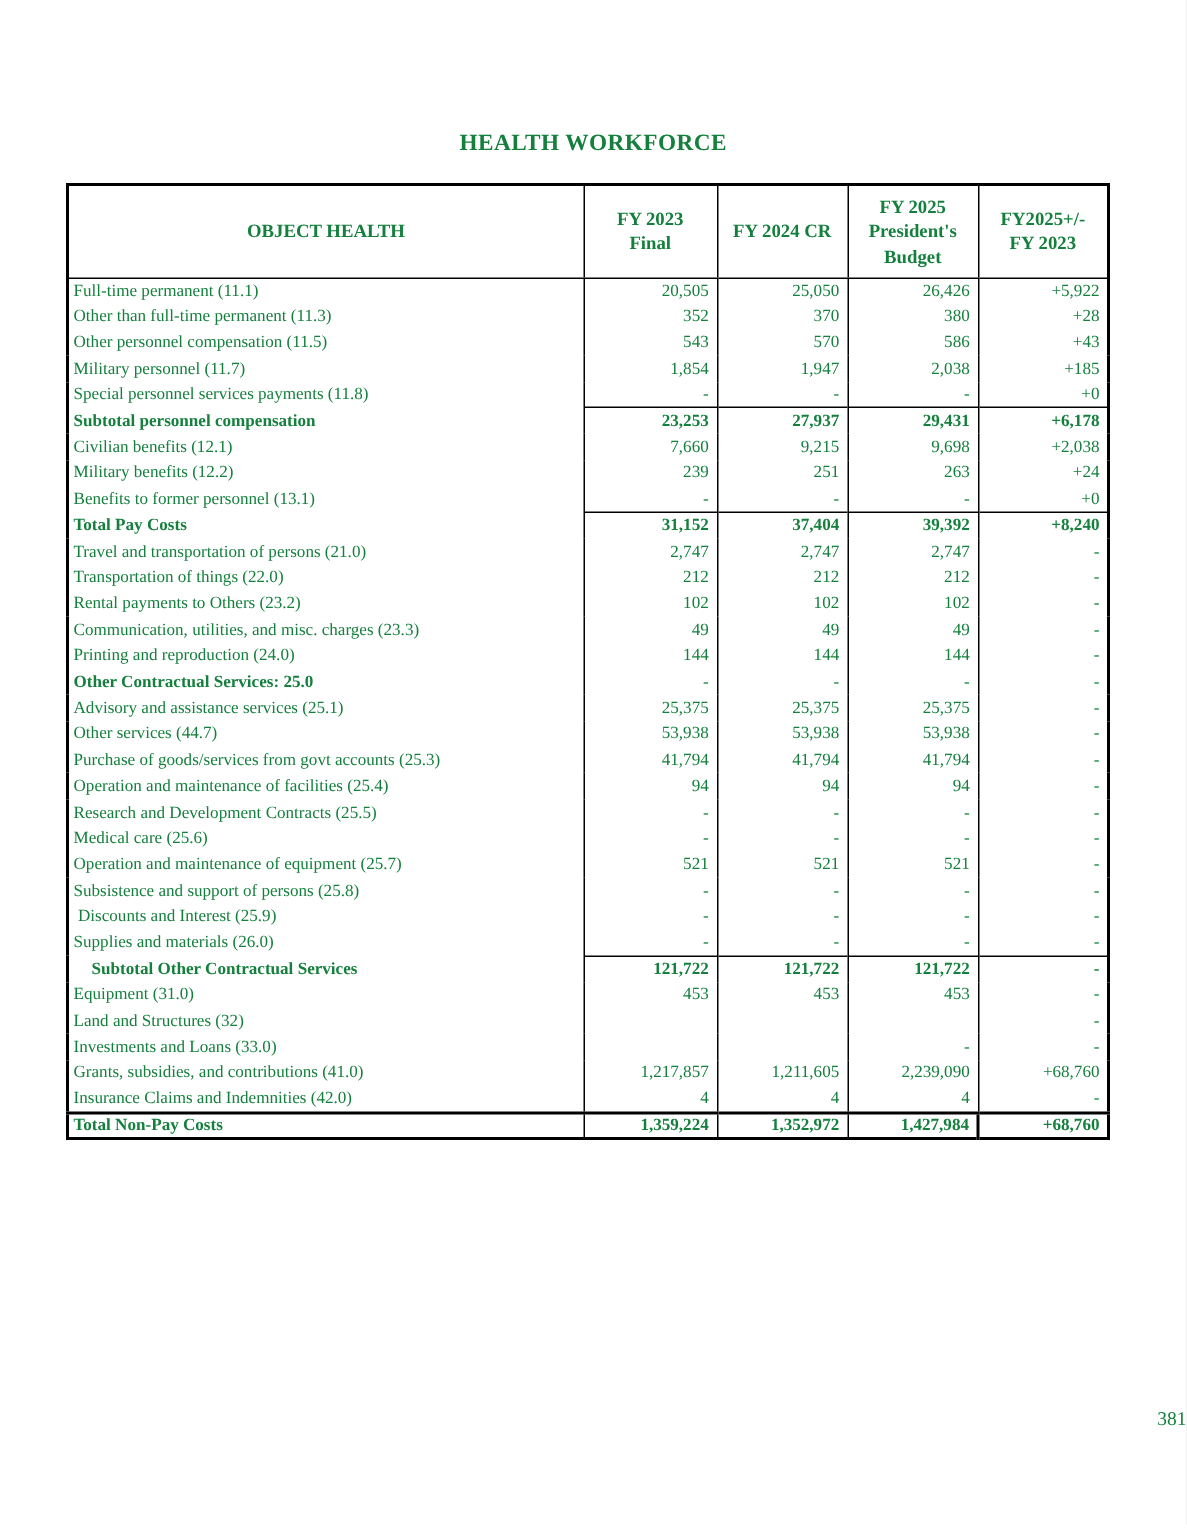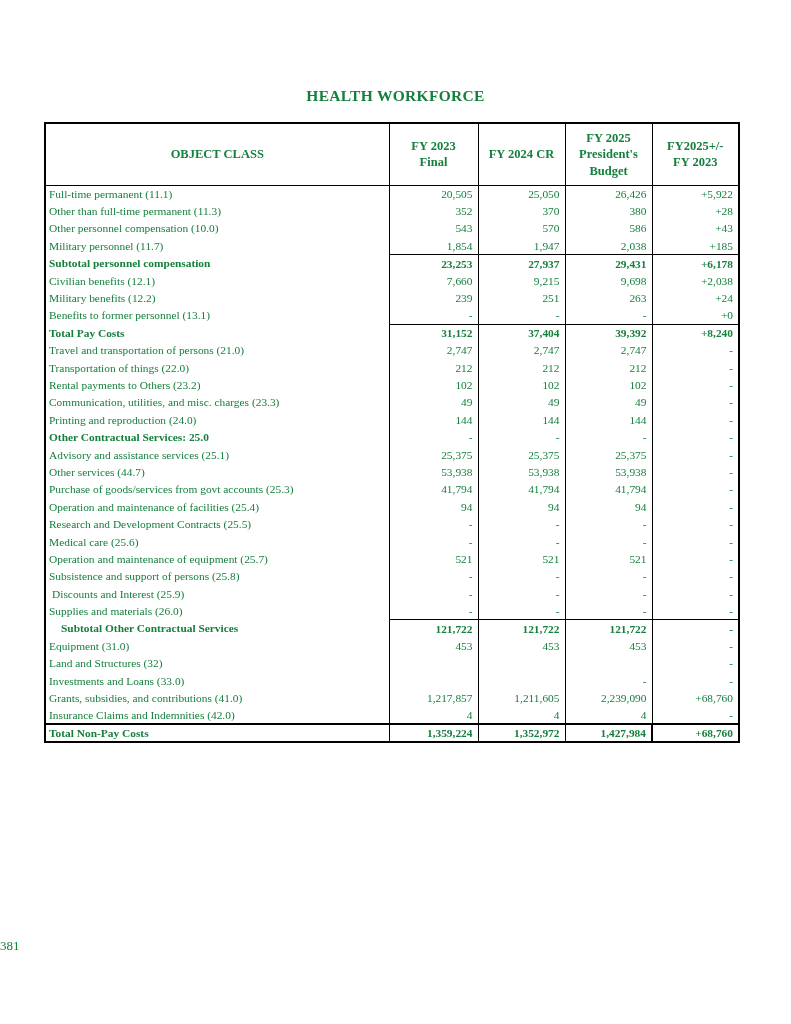--- a/index.html
+++ b/index.html
@@ -59,43 +59,43 @@
   td.val { text-align: right; padding-right: 5px; }
   tr.bold td { font-weight: 700; }
   tr.bold-label td.lbl { font-weight: 700; }
   tr.rule-num td.val { border-top: 1.5px solid #000; }
   tr.rule-full td { border-top: 2px solid #000; }
   tr.heavy td.val:last-child { border-left-width: 2.5px; }
   .page-number {
     position: absolute;
     top: 938px;
     left: 0;
-    right: 17px;
-    text-align: left;
+    right: 0;
+    text-align: right;
     font-size: 13px;
   }
 </style>
 </head>
 <body>
 
 <div class="page">
 
   <h1 class="title">HEALTH WORKFORCE</h1>
 
   <table class="budget-table">
     <colgroup>
       <col style="width:344px">
       <col style="width:89px">
       <col style="width:87px">
       <col style="width:87px">
       <col style="width:87px">
     </colgroup>
     <thead>
       <tr>
-        <th>OBJECT CLASS</th>
+        <th>OBJECT HEALTH</th>
         <th>FY 2023
 Final</th>
         <th>FY 2024 CR</th>
         <th>FY 2025
 President's
 Budget</th>
         <th>FY2025+/-
 FY 2023</th>
       </tr>
     </thead>
@@ -108,32 +108,39 @@
           <td class="val">+5,922</td>
         </tr>
         <tr>
           <td class="lbl">Other than full-time permanent (11.3)</td>
           <td class="val">352</td>
           <td class="val">370</td>
           <td class="val">380</td>
           <td class="val">+28</td>
         </tr>
         <tr>
-          <td class="lbl">Other personnel compensation (10.0)</td>
+          <td class="lbl">Other personnel compensation (11.5)</td>
           <td class="val">543</td>
           <td class="val">570</td>
           <td class="val">586</td>
           <td class="val">+43</td>
         </tr>
         <tr>
           <td class="lbl">Military personnel (11.7)</td>
           <td class="val">1,854</td>
           <td class="val">1,947</td>
           <td class="val">2,038</td>
           <td class="val">+185</td>
+        </tr>
+        <tr>
+          <td class="lbl">Special personnel services payments (11.8)</td>
+          <td class="val">-</td>
+          <td class="val">-</td>
+          <td class="val">-</td>
+          <td class="val">+0</td>
         </tr>
         <tr class="bold rule-num">
           <td class="lbl">Subtotal personnel compensation</td>
           <td class="val">23,253</td>
           <td class="val">27,937</td>
           <td class="val">29,431</td>
           <td class="val">+6,178</td>
         </tr>
         <tr>
           <td class="lbl">Civilian benefits (12.1)</td>

